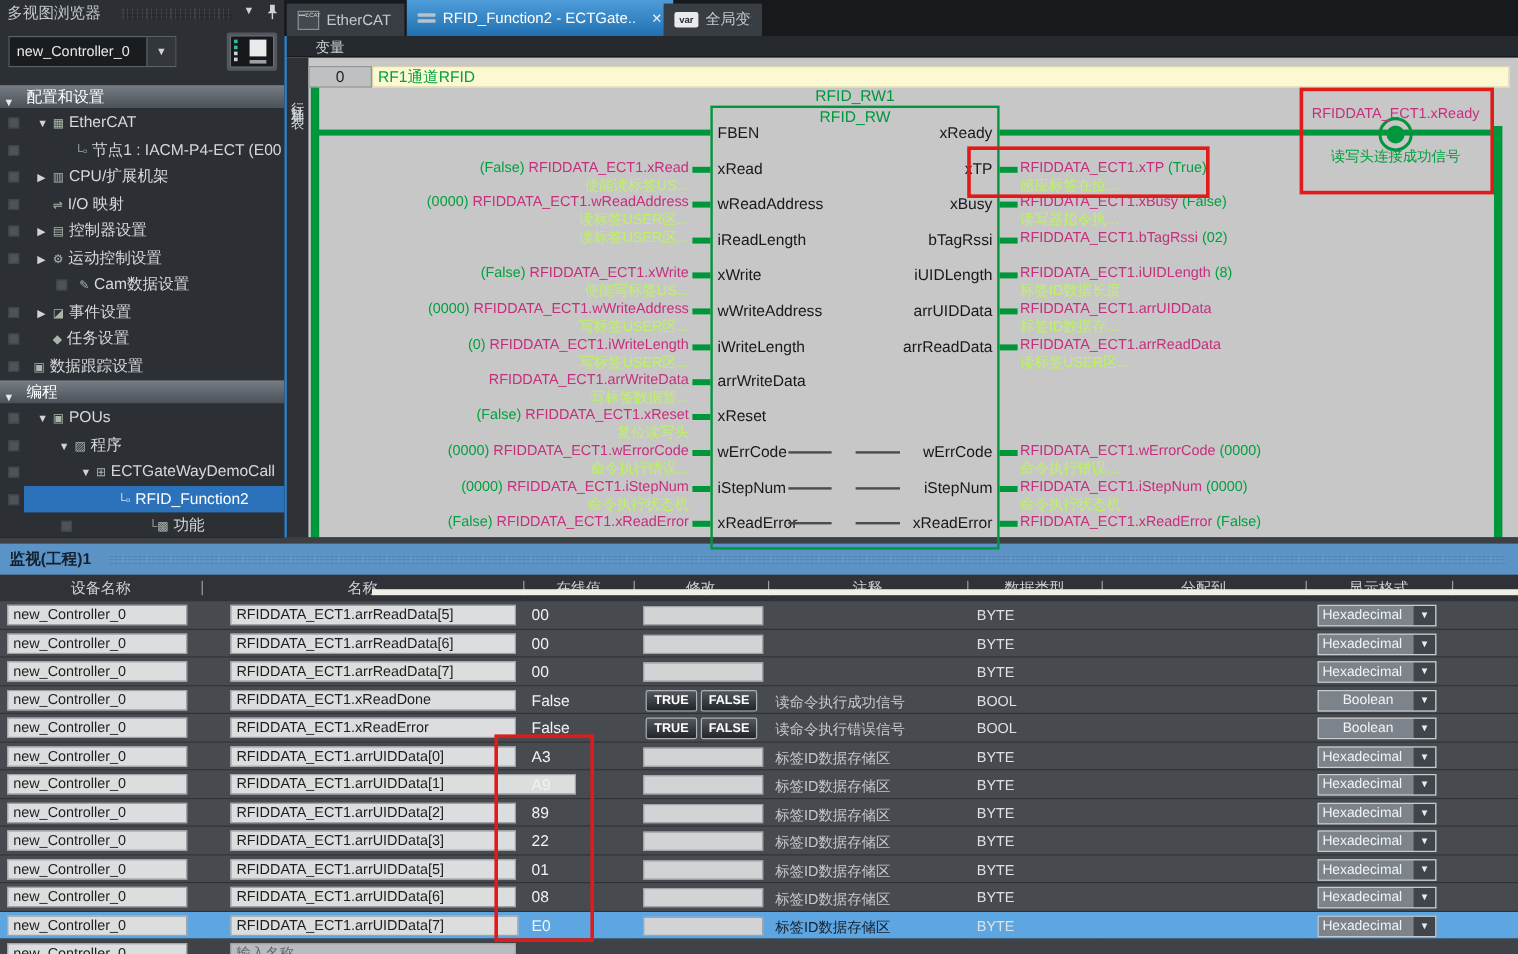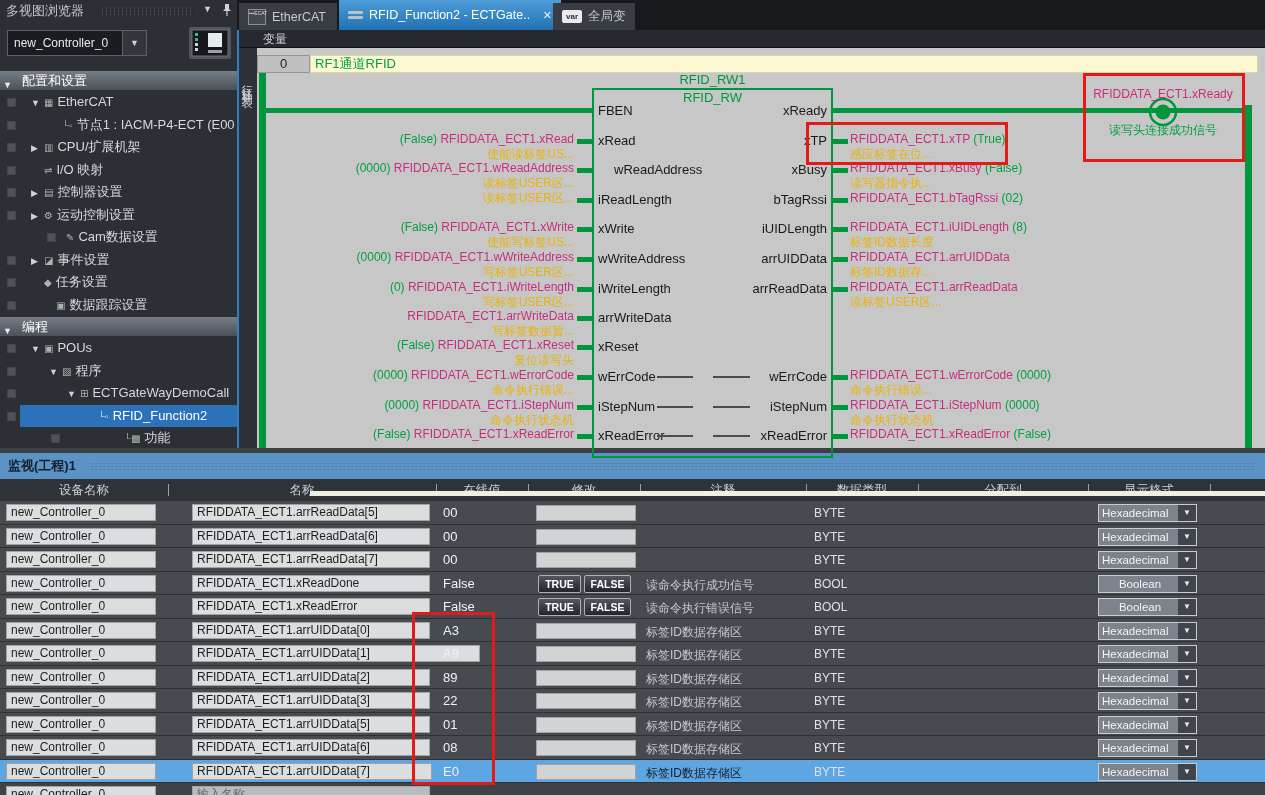--- a/index.html
+++ b/index.html
@@ -59,21 +59,21 @@
            box-sizing:border-box;color:#00a13e;font-size:13px;line-height:16px;padding-left:4px;}
   .rail{background:#00973c;}
   .hline{background:#00973c;height:5px;}
   .stub{position:absolute;width:15px;height:5px;background:#00973c;}
   #fbbox{left:592px;top:88px;width:241px;height:370px;border:2px solid #00973c;box-sizing:border-box;z-index:1;}
   .fbtitle{color:#00973c;font-size:13px;text-align:center;}
   .pin{position:absolute;font-size:13px;color:#17191c;height:16px;line-height:16px;z-index:2;}
   .anno{position:absolute;font-size:12px;line-height:15px;z-index:2;white-space:nowrap;}
   .anno .v{color:#00a13e;}
   .anno .n{color:#c62f7d;}
-  .anno .c{color:#eab308;}
+  .anno .c{color:#bef264;}
   .dash{position:absolute;height:2px;background:#4a4d50;z-index:2;}
   .redbox{position:absolute;border:3px solid #e11a1a;box-sizing:border-box;z-index:50;}
   #bottomband{left:310px;top:491px;width:955px;height:5px;background:#efefe6;z-index:5;}
 
   
   #watch{left:0;top:448px;width:1265px;height:347px;background:#3c3f44;overflow:hidden;}
   #watch-border{left:0;top:448px;width:1265px;height:5px;background:#101214;}
   #watch-title{left:0;top:453px;width:1265px;height:26px;background:#5b93c6;color:#13202e;
                font-size:13px;font-weight:bold;line-height:26px;padding-left:8px;box-sizing:border-box;}
   #watch-title-dots{left:90px;top:462px;width:1165px;height:8px;opacity:.35;}
@@ -135,21 +135,21 @@
         <div class="sb-section"><span class="sec-caret">▼</span><span>配置和设置</span></div>
         <div class="sb-item" style="padding-left: 31px;"><span class="bullet"></span><span class="arrow">▼</span><span class="ticon">▦</span><span>EtherCAT</span></div>
         <div class="sb-item" style="padding-left: 49px;"><span class="bullet"></span><span class="arrow"></span><span class="ticon">└▫</span><span>节点1 : IACM-P4-ECT (E00</span></div>
         <div class="sb-item" style="padding-left: 31px;"><span class="bullet"></span><span class="arrow">▶</span><span class="ticon">▥</span><span>CPU/扩展机架</span></div>
         <div class="sb-item" style="padding-left: 31px;"><span class="bullet"></span><span class="arrow"></span><span class="ticon">⇌</span><span>I/O 映射</span></div>
         <div class="sb-item" style="padding-left: 31px;"><span class="bullet"></span><span class="arrow">▶</span><span class="ticon">▤</span><span>控制器设置</span></div>
         <div class="sb-item" style="padding-left: 31px;"><span class="bullet"></span><span class="arrow">▶</span><span class="ticon">⚙</span><span>运动控制设置</span></div>
         <div class="sb-item" style="padding-left: 13px; margin-left: 40px;"><span class="bullet"></span><span class="arrow"></span><span class="ticon">✎</span><span>Cam数据设置</span></div>
         <div class="sb-item" style="padding-left: 31px;"><span class="bullet"></span><span class="arrow">▶</span><span class="ticon">◪</span><span>事件设置</span></div>
         <div class="sb-item" style="padding-left: 31px;"><span class="bullet"></span><span class="arrow"></span><span class="ticon">◆</span><span>任务设置</span></div>
-        <div class="sb-item" style="padding-left: 43px;"><span class="bullet"></span><span class="arrow"></span><span class="ticon">▣</span><span>数据跟踪设置</span></div>
+        <div class="sb-item" style="padding-left: 15px;"><span class="bullet"></span><span class="arrow"></span><span class="ticon">▣</span><span>数据跟踪设置</span></div>
         <div class="sb-section"><span class="sec-caret">▼</span><span>编程</span></div>
         <div class="sb-item" style="padding-left: 31px;"><span class="bullet"></span><span class="arrow">▼</span><span class="ticon">▣</span><span>POUs</span></div>
         <div class="sb-item" style="padding-left: 49px;"><span class="bullet"></span><span class="arrow">▼</span><span class="ticon">▨</span><span>程序</span></div>
         <div class="sb-item" style="padding-left: 67px;"><span class="bullet"></span><span class="arrow">▼</span><span class="ticon">⊞</span><span>ECTGateWayDemoCall</span></div>
         <div class="sb-item selected" style="padding-left: 85px;"><span class="bullet"></span><span class="arrow"></span><span class="ticon" style="color: rgb(223, 232, 242);">└▫</span><span>RFID_Function2</span></div>
         <div class="sb-item" style="padding-left: 67px; margin-left: 44px;"><span class="bullet"></span><span class="arrow"></span><span class="ticon">└▩</span><span>功能</span></div>
       </div>
   </div>
 
   <div id="tabbar" class="abs">
@@ -195,21 +195,21 @@
         <div class="stub" style="left: 577px; top: 139px;"></div>
         <div class="anno" style="left: 260px; width: 314px; top: 132px; text-align: right;">
           <div><span class="v">(False) </span><span class="n">RFIDDATA_ECT1.xRead</span></div>
           <div class="c">使能读标签US...</div>
         </div>
         <div class="stub" style="left: 833px; top: 139px;"></div>
         <div class="anno" style="left: 850px; width: 400px; top: 132px;">
           <div><span class="n">RFIDDATA_ECT1.xTP</span><span class="v"> (True)</span></div>
           <div class="c">感应标签在位...</div>
         </div>
-        <div class="pin" style="left: 598px; top: 162px; margin-left: 16px;">wReadAddress</div>
+        <div class="pin" style="left: 598px; top: 162px;">wReadAddress</div>
         <div class="pin" style="left: 660px; width: 167px; top: 162px; text-align: right;">xBusy</div>
         <div class="stub" style="left: 577px; top: 168px;"></div>
         <div class="anno" style="left: 260px; width: 314px; top: 161px; text-align: right;">
           <div><span class="v">(0000) </span><span class="n">RFIDDATA_ECT1.wReadAddress</span></div>
           <div class="c">读标签USER区...</div>
         </div>
         <div class="stub" style="left: 833px; top: 168px;"></div>
         <div class="anno" style="left: 850px; width: 400px; top: 161px;">
           <div><span class="n">RFIDDATA_ECT1.xBusy</span><span class="v"> (False)</span></div>
           <div class="c">读写器指令执...</div>

